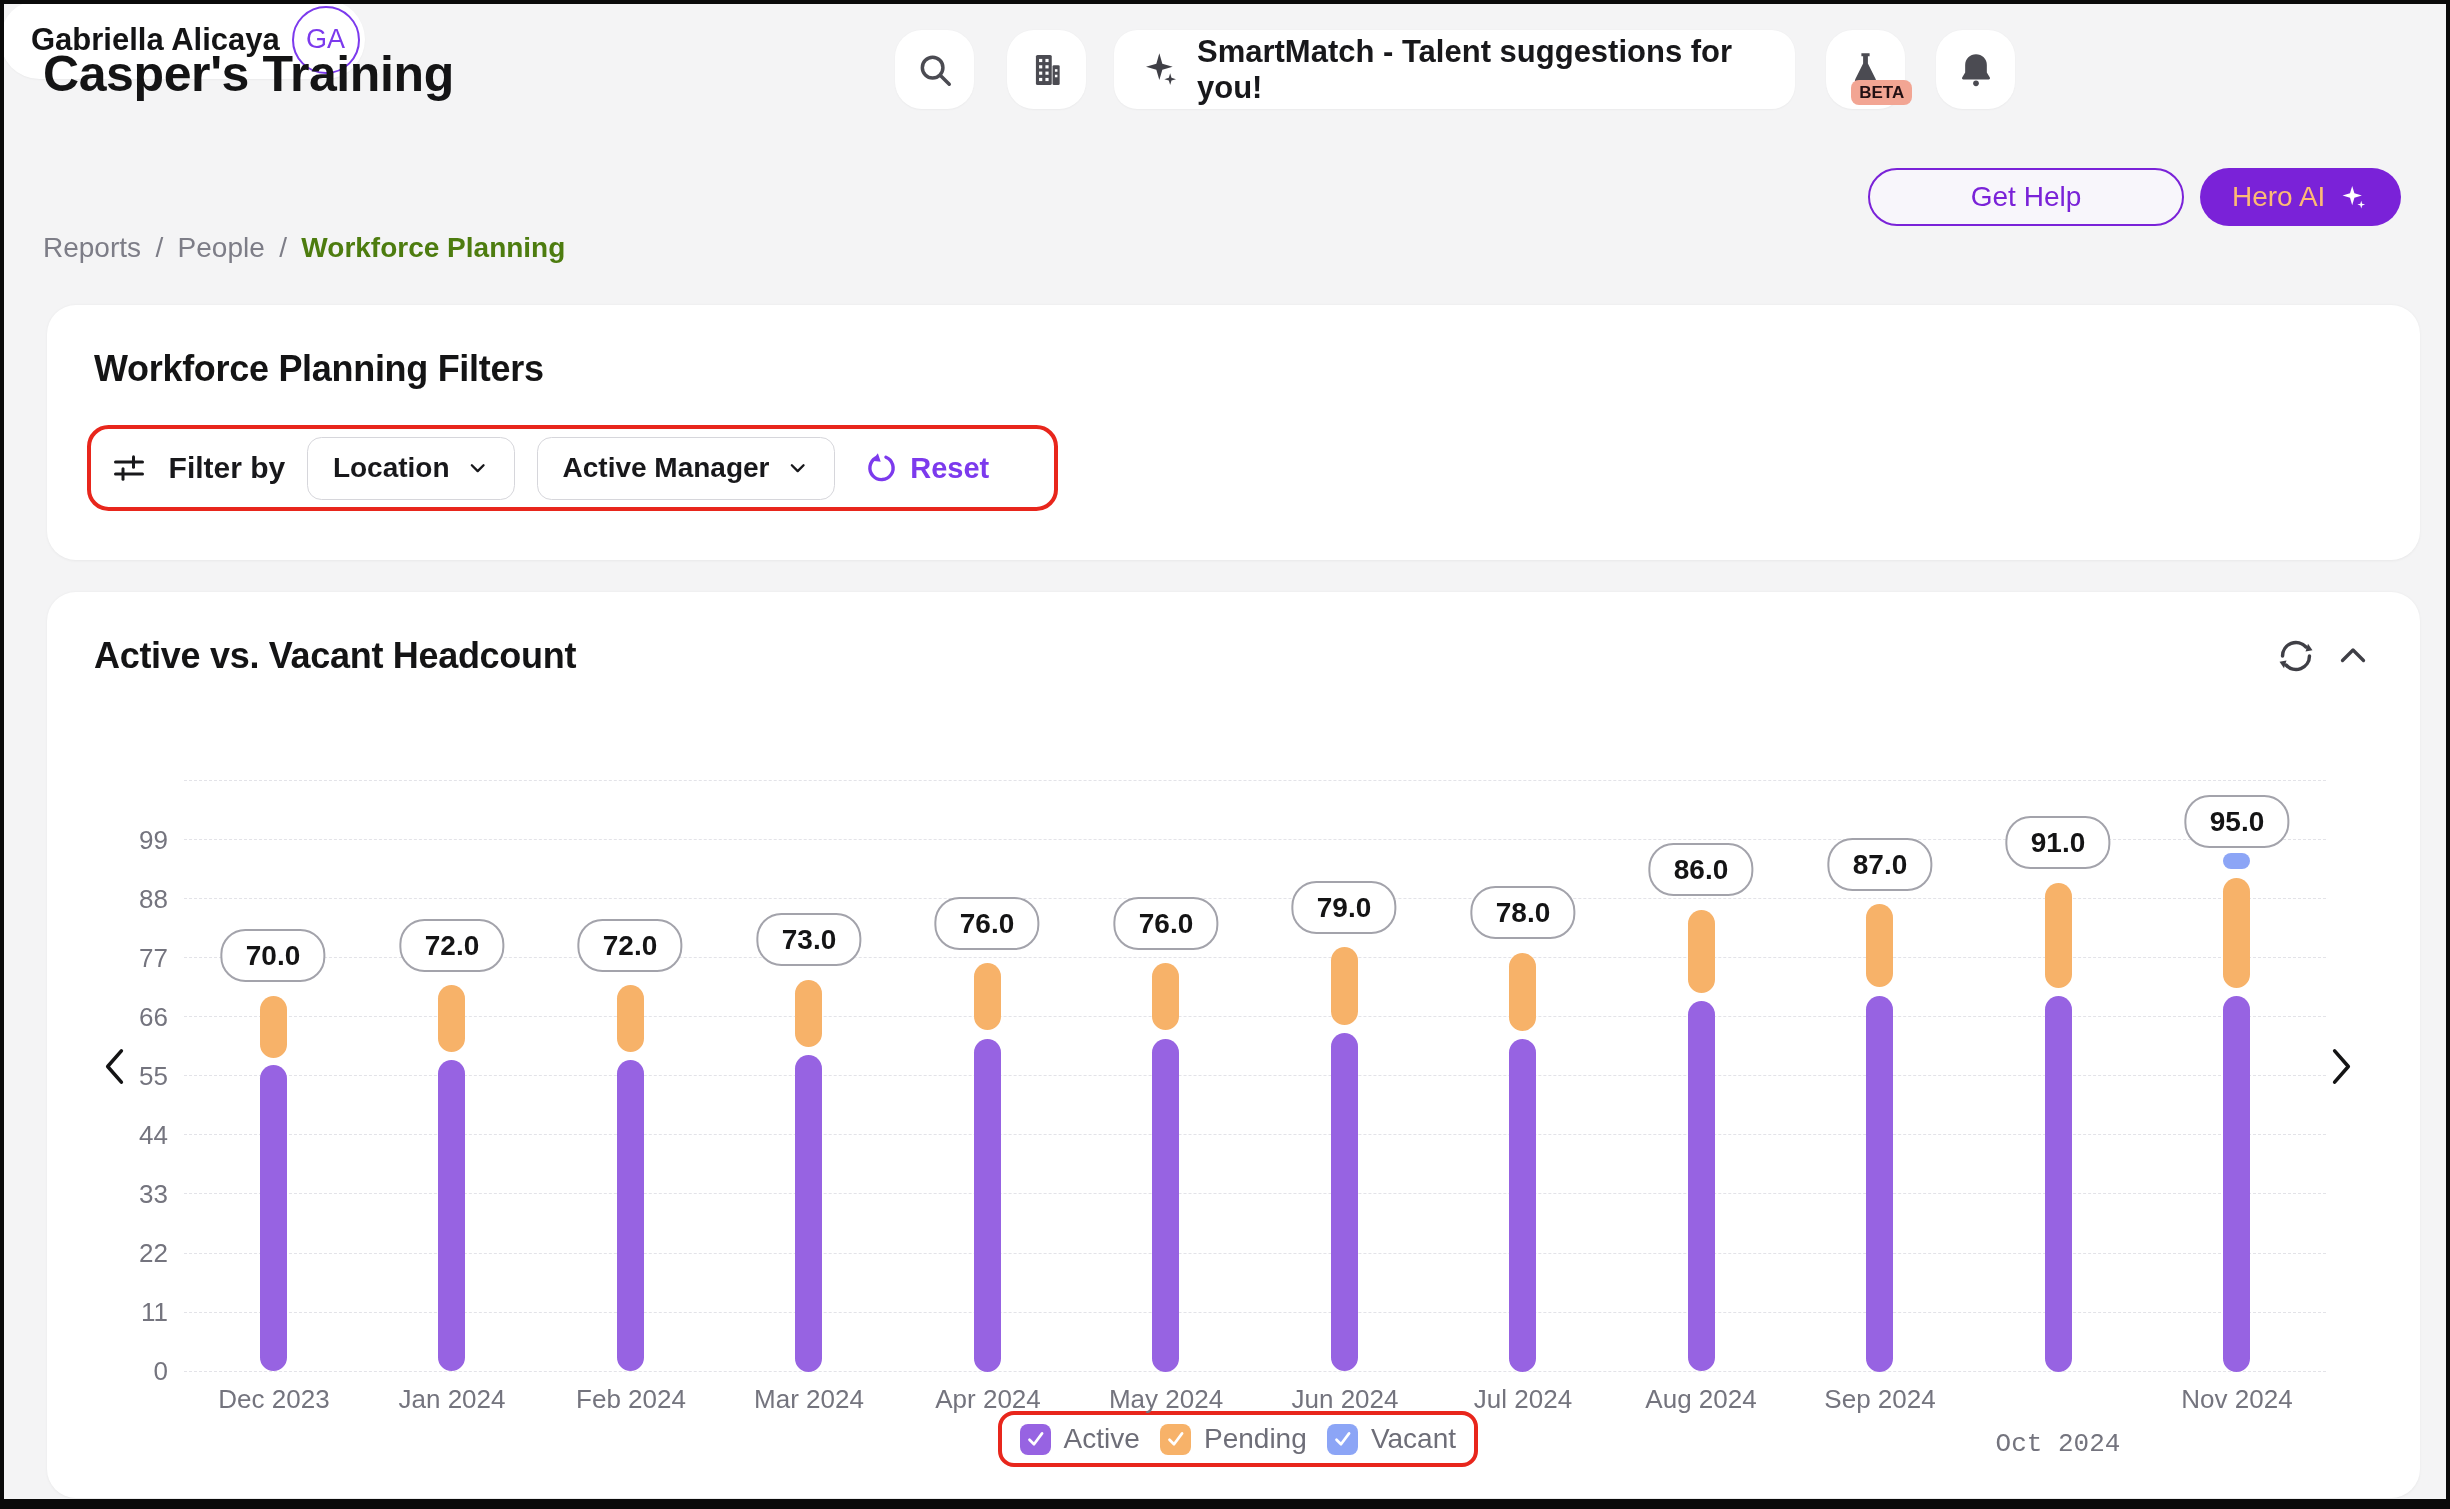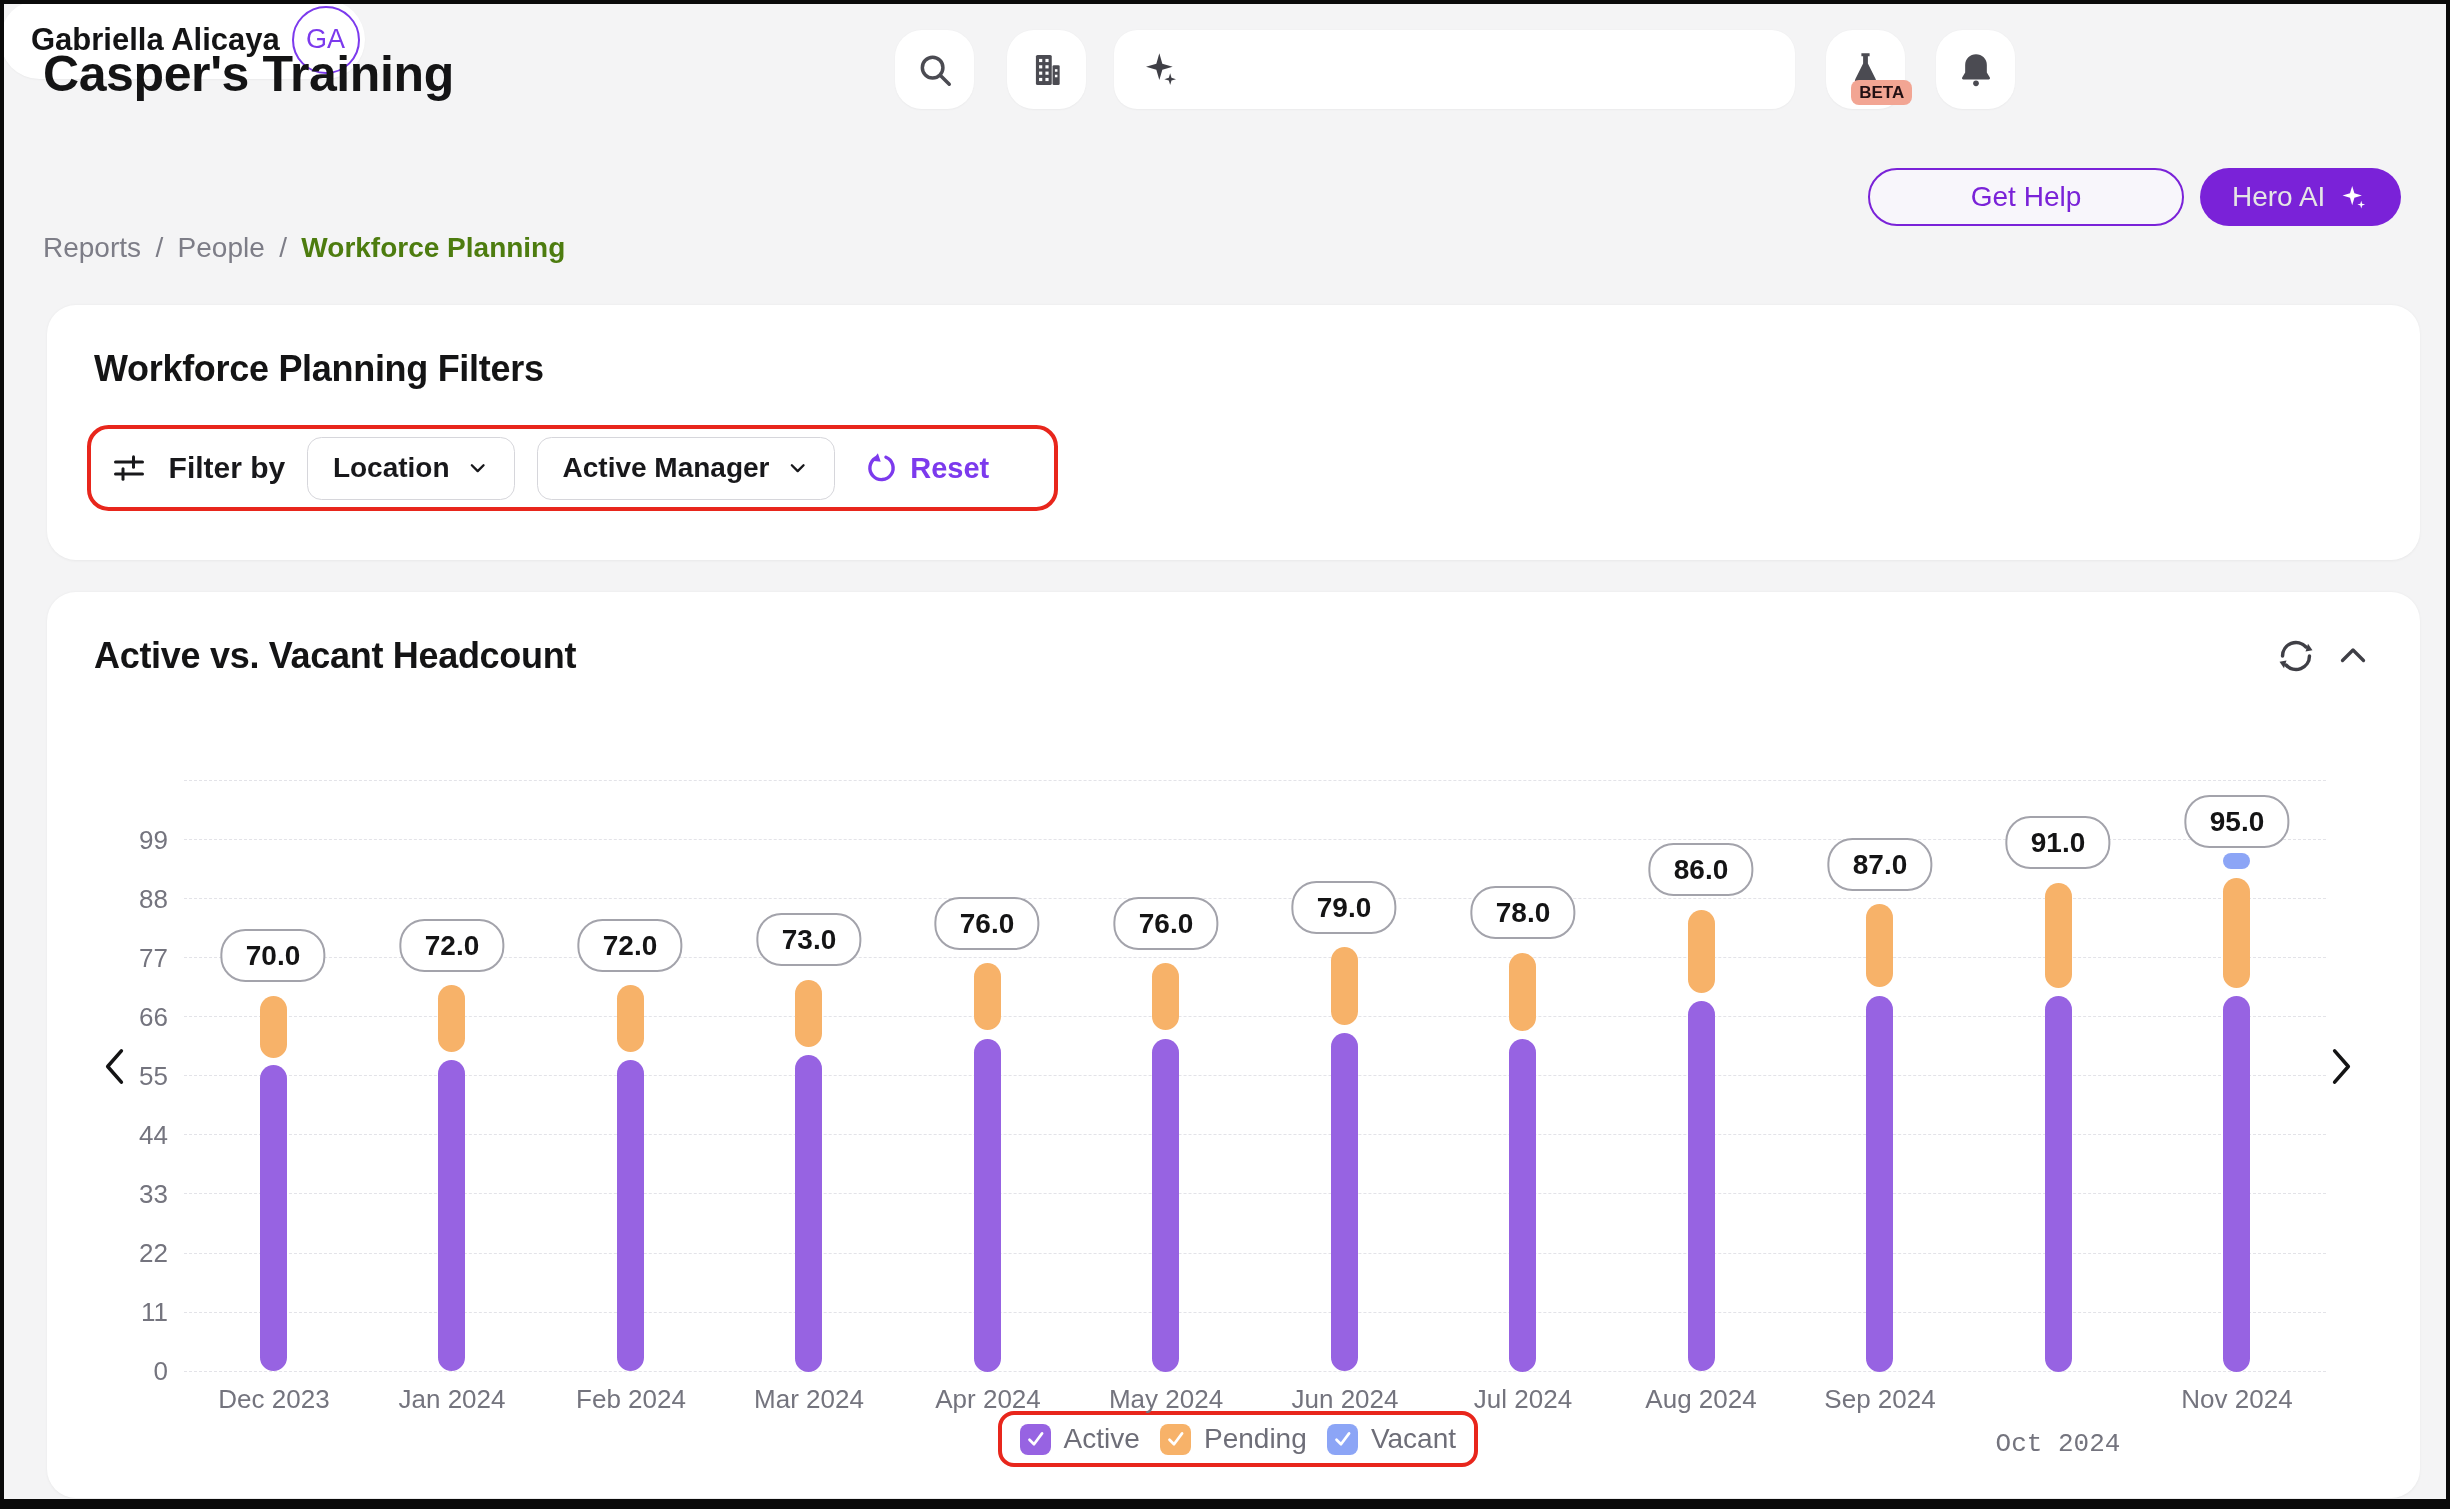--- a/index.html
+++ b/index.html
@@ -24,21 +24,21 @@
         box-shadow:0 0.9px 1.8px rgba(0,0,0,.04);}
   .username{font-size:31px;font-weight:700;color:#141415;}
   .avatar{width:68px;height:68px;border-radius:50%;border:2.7px solid #7C3AED;display:flex;align-items:center;justify-content:center;
         font-size:27px;font-weight:500;color:#7C3AED;background:#fff;box-sizing:border-box;}
   .beta{position:absolute;right:-7.2px;bottom:3.6px;background:#F2A593;color:#231013;font-size:17px;font-weight:700;
         padding:2.7px 8px;border-radius:8px;}
   
   .gethelp{left:1868px;top:168px;width:316px;height:58px;border:2.2px solid #7A22D8;border-radius:29px;background:#f8f6fb;
         display:flex;align-items:center;justify-content:center;font-size:28px;font-weight:500;color:#7A22D8;box-sizing:border-box;}
   .heroai{left:2200px;top:168px;width:201px;height:58px;border-radius:29px;background:#7A22D8;
-        display:flex;align-items:center;justify-content:center;gap:12.6px;font-size:28px;font-weight:500;color:#e5e5e5;}
+        display:flex;align-items:center;justify-content:center;gap:12.6px;font-size:28px;font-weight:500;color:#fdba74;}
   
   .crumbs{left:43px;top:232px;display:flex;gap:14.4px;font-size:28px;color:#7d7d87;align-items:center;}
   .crumbs .cur{color:#4d7c0f;font-weight:700;}
   
   .filters-card{left:47px;top:305px;width:2373px;height:255px;}
   .card-title{position:absolute;left:47px;top:43px;font-size:36px;font-weight:800;color:#141415;letter-spacing:-0.3px;}
   .filter-row{position:absolute;left:40px;top:120px;width:971px;height:86px;border:4.5px solid #E8261C;border-radius:21.6px;
         display:flex;align-items:center;padding:0 20px;box-sizing:border-box;gap:21.6px;}
   .filterby{font-size:30px;font-weight:700;color:#18181b;}
   .dd{height:61px;border:1.8px solid #d6d6db;border-radius:14.4px;background:#fff;display:flex;align-items:center;gap:16px;
@@ -100,20 +100,21 @@
     </span>
   </div>
 
   <div class="smartmatch abs">
     <span class="icon">
       <svg width="40" height="40" viewBox="0 0 24 24" fill="#3f3f46">
         <path d="M11 2 L12.8 8.2 L19 10 L12.8 11.8 L11 18 L9.2 11.8 L3 10 L9.2 8.2 Z"></path>
         <path d="M17.5 14 L18.3 16.7 L21 17.5 L18.3 18.3 L17.5 21 L16.7 18.3 L14 17.5 L16.7 16.7 Z"></path>
       </svg>
     </span>
+    <span>SmartMatch - Talent suggestions for you!</span>
   </div>
 
   <div class="hbtn" style="left:1826px">
     <span class="icon">
       <svg width="41" height="41" viewBox="0 0 24 24" fill="#4b4b52">
         <path d="M9.6 2.5 h4.8 v1.8 h-1 v4.2 l4.6 9.2 a2 2 0 0 1 -1.8 2.9 H7.8 a2 2 0 0 1 -1.8 -2.9 l4.6 -9.2 V4.3 h-1 Z"></path>
       </svg>
     </span>
     <span class="beta">BETA</span>
   </div>

